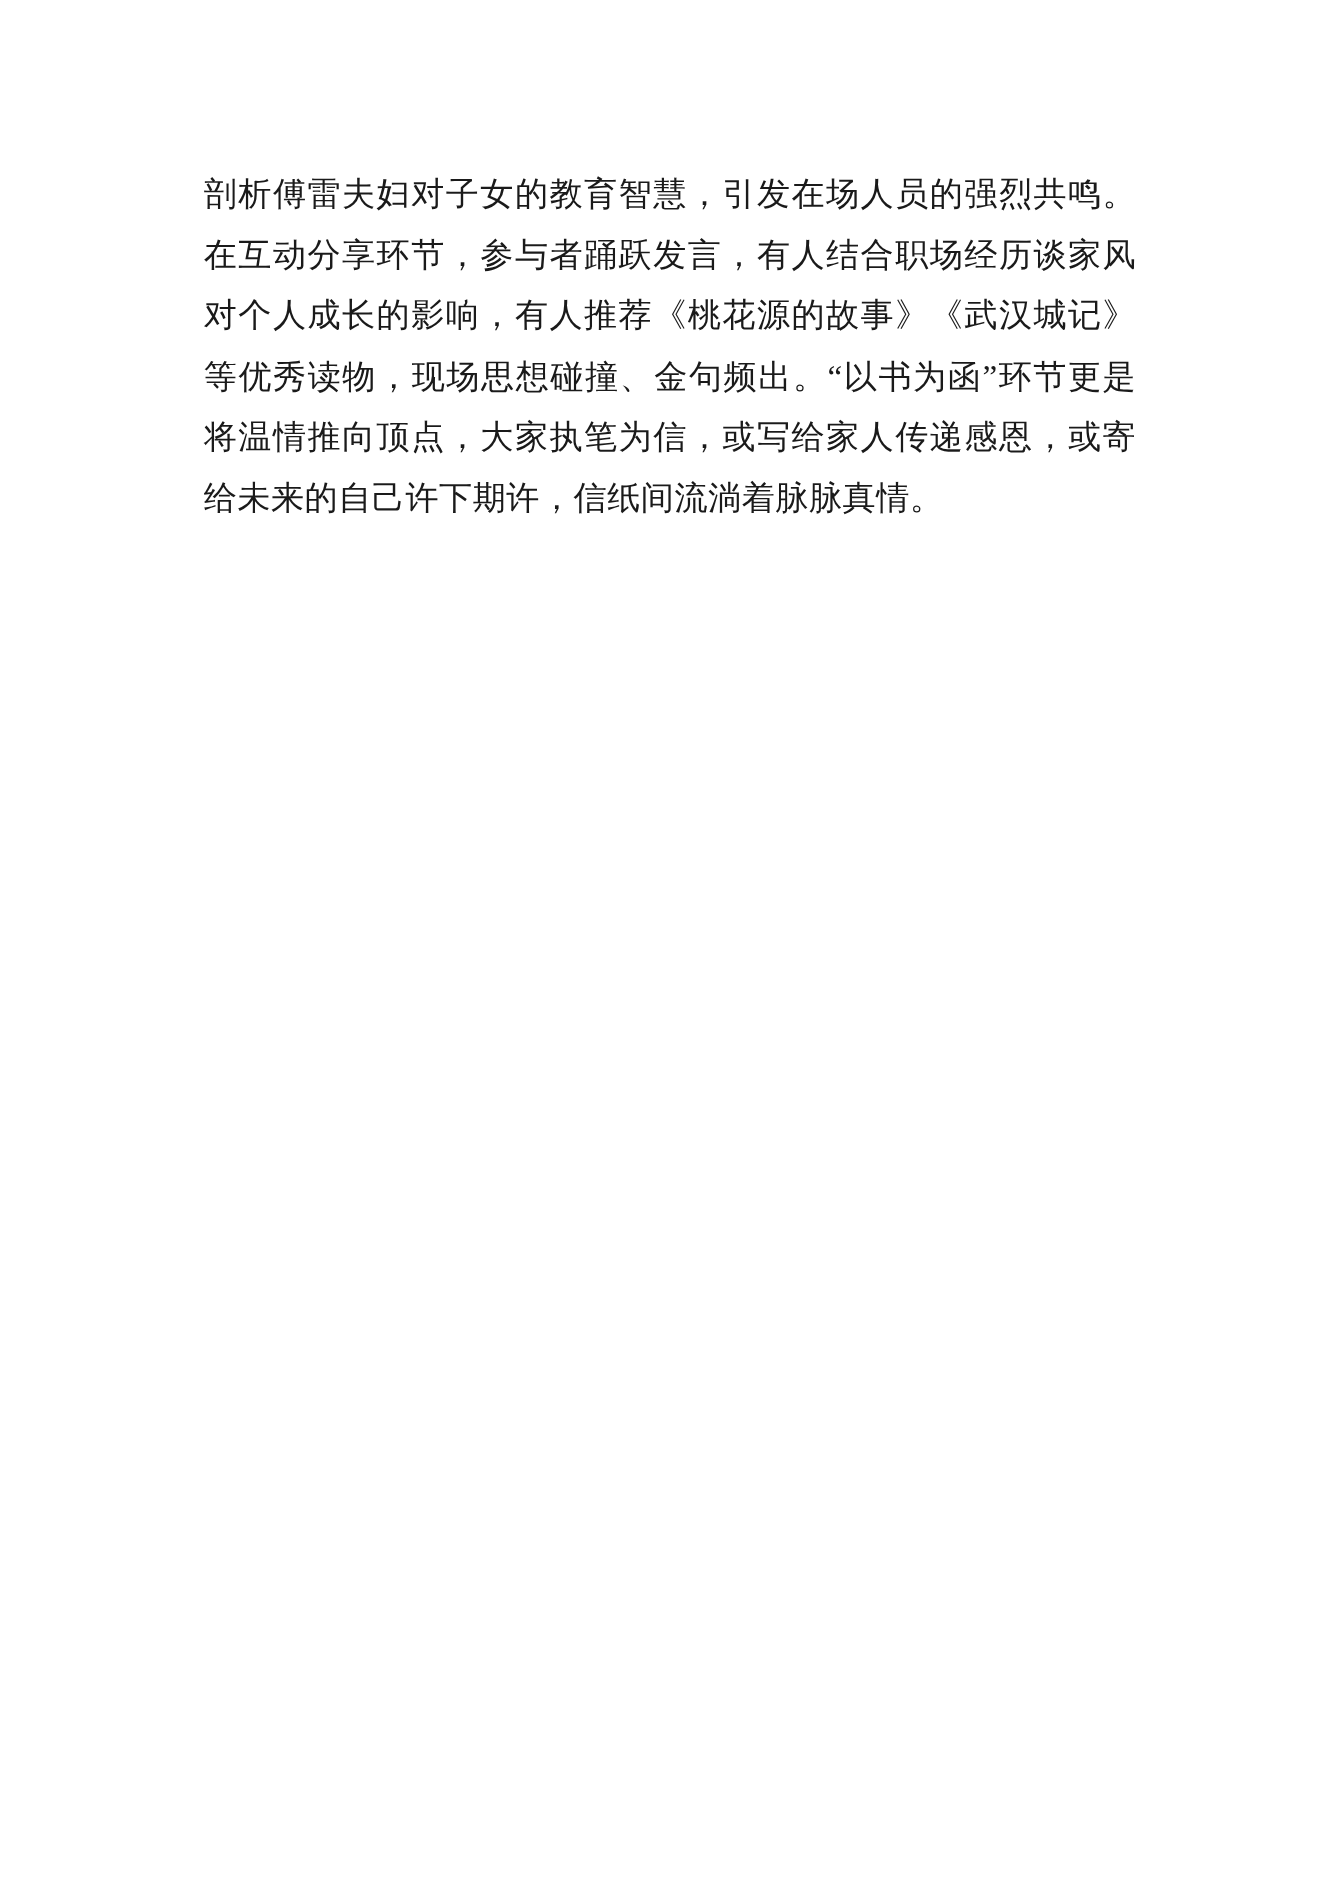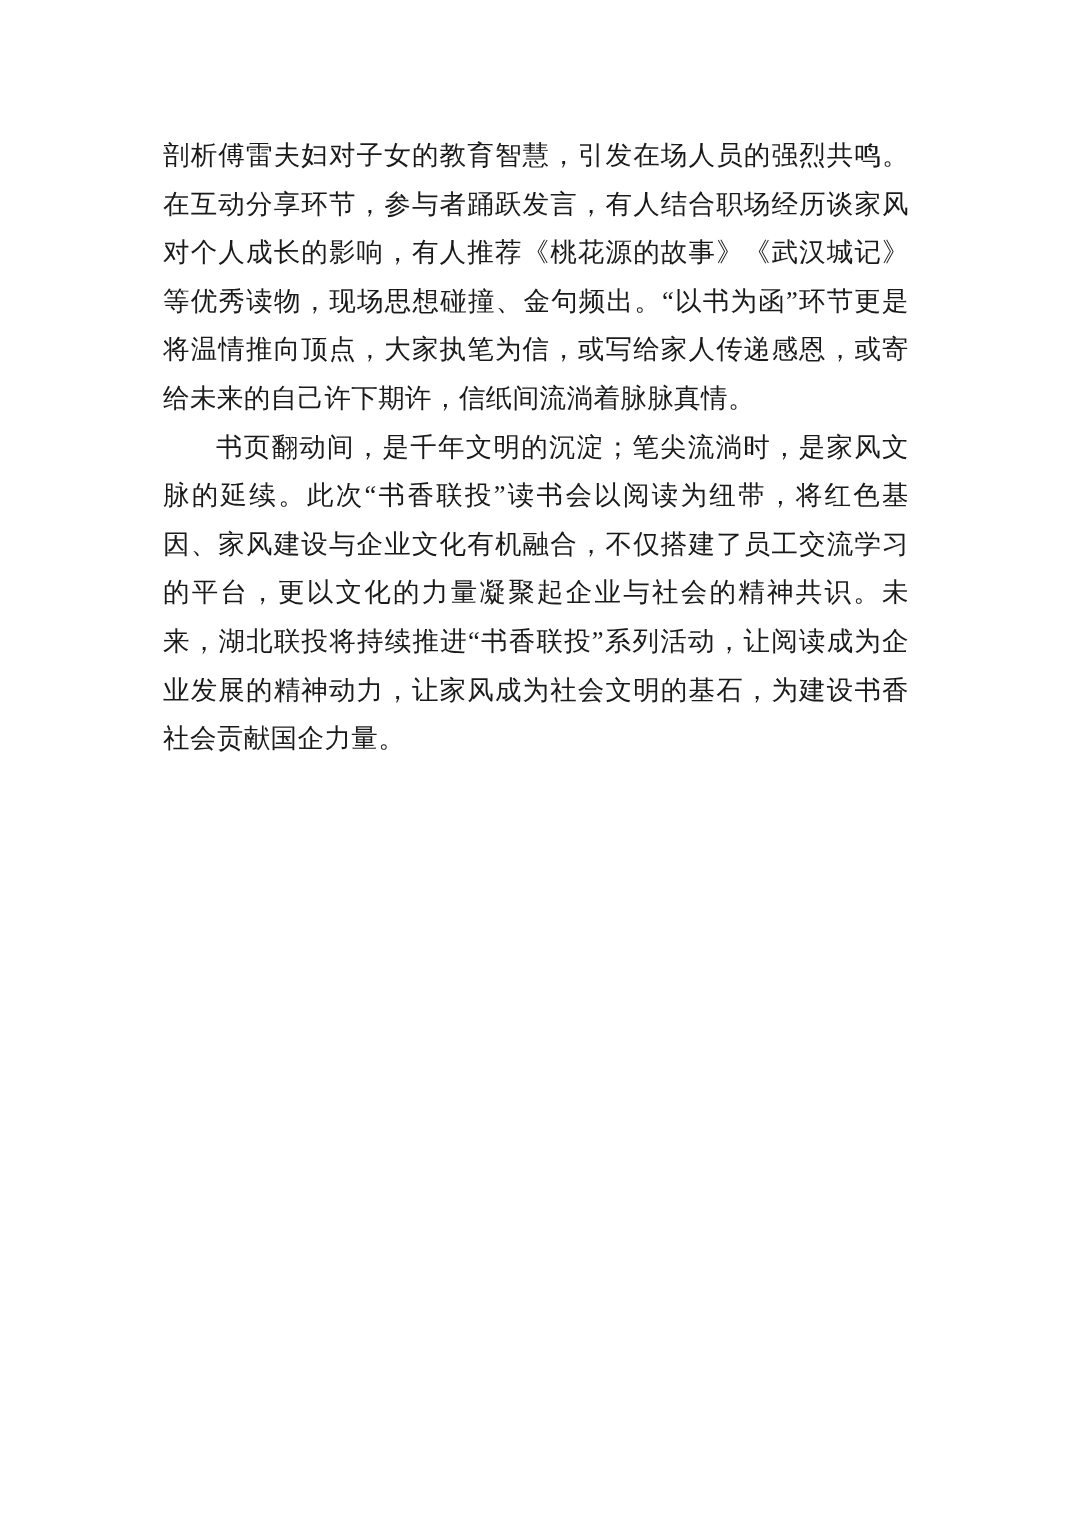--- a/index.html
+++ b/index.html
@@ -46,16 +46,15 @@
     letter-spacing: 2px;
     color: #1d4ed8;
   }
 </style>
 </head>
 <body>
 
 <div class="page">
   <div class="content">
     <p class="para">剖析傅雷夫妇对子女的教育智慧，引发在场人员的强烈共鸣。在互动分享环节，参与者踊跃发言，有人结合职场经历谈家风对个人成长的影响，有人推荐《桃花源的故事》《武汉城记》等优秀读物，现场思想碰撞、金句频出。“以书为函”环节更是将温情推向顶点，大家执笔为信，或写给家人传递感恩，或寄给未来的自己许下期许，信纸间流淌着脉脉真情。</p>
-    <p class="para indented">书页翻动间，是千年文明的沉淀；笔尖流淌时，是家风文脉的延续。此次“书香联投”读书会以阅读为纽带，将红色基因、家风建设与企业文化有机融合，不仅搭建了员工交流学习的平台，更以文化的力量凝聚起企业与社会的精神共识。未来，湖北联投将持续推进“书香联投”系列活动，让阅读成为企业发展的精神动力，让家风成为社会文明的基石，为建设书香社会贡献国企力量。</p>
   </div>
   <div class="page-number">- 57 -</div>
 </div>
 
 </body></html>

